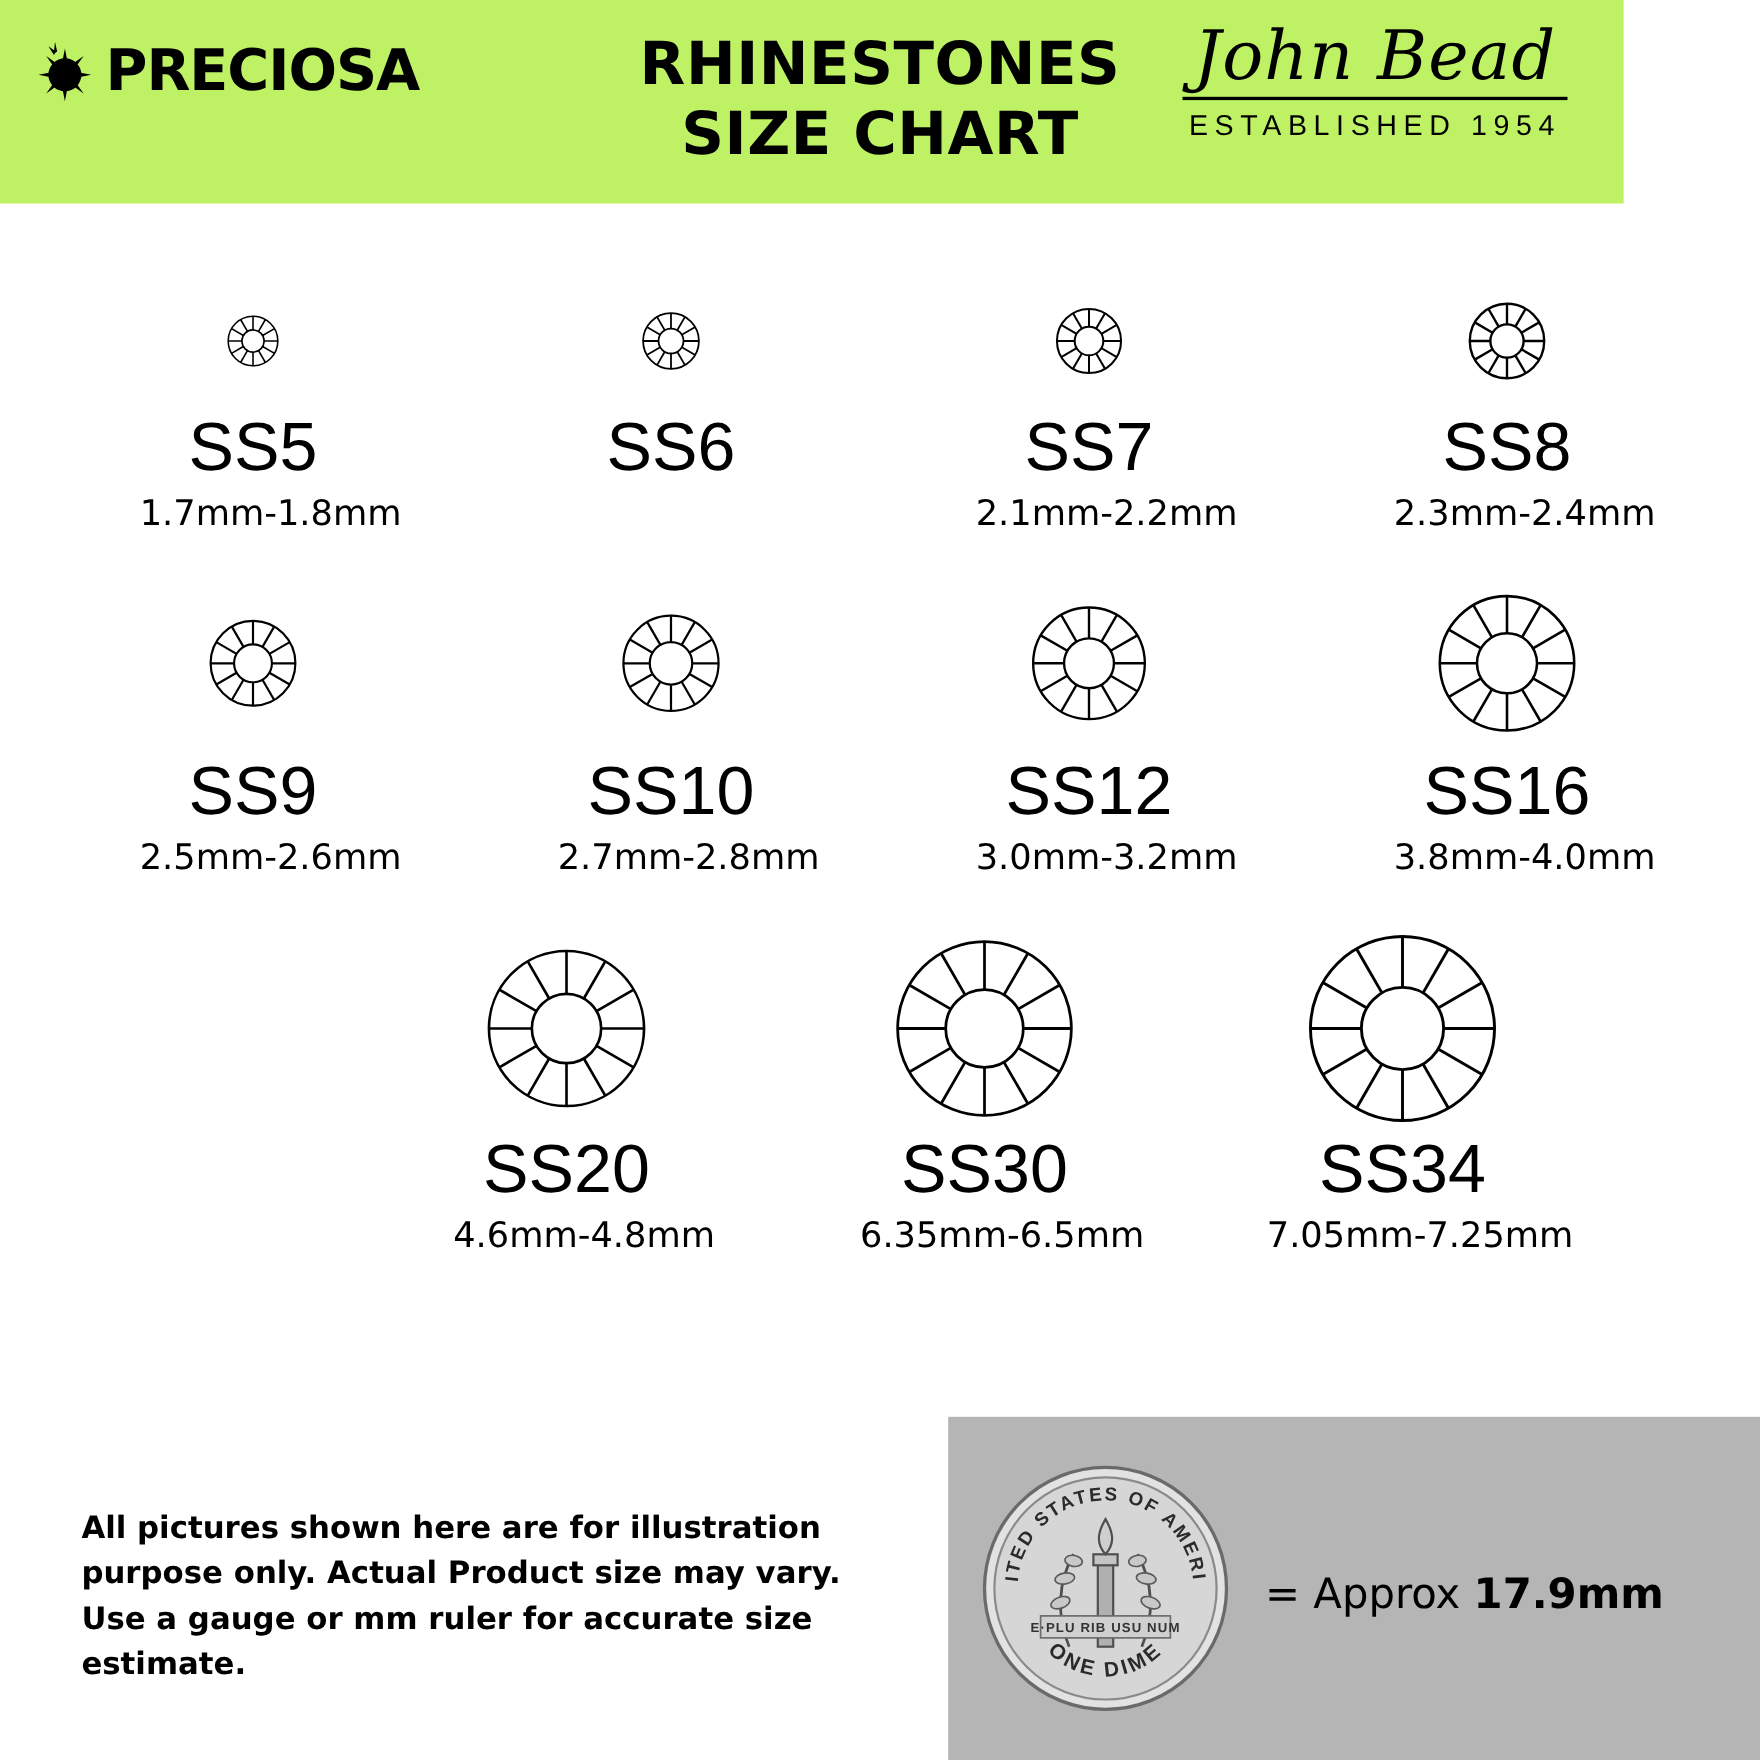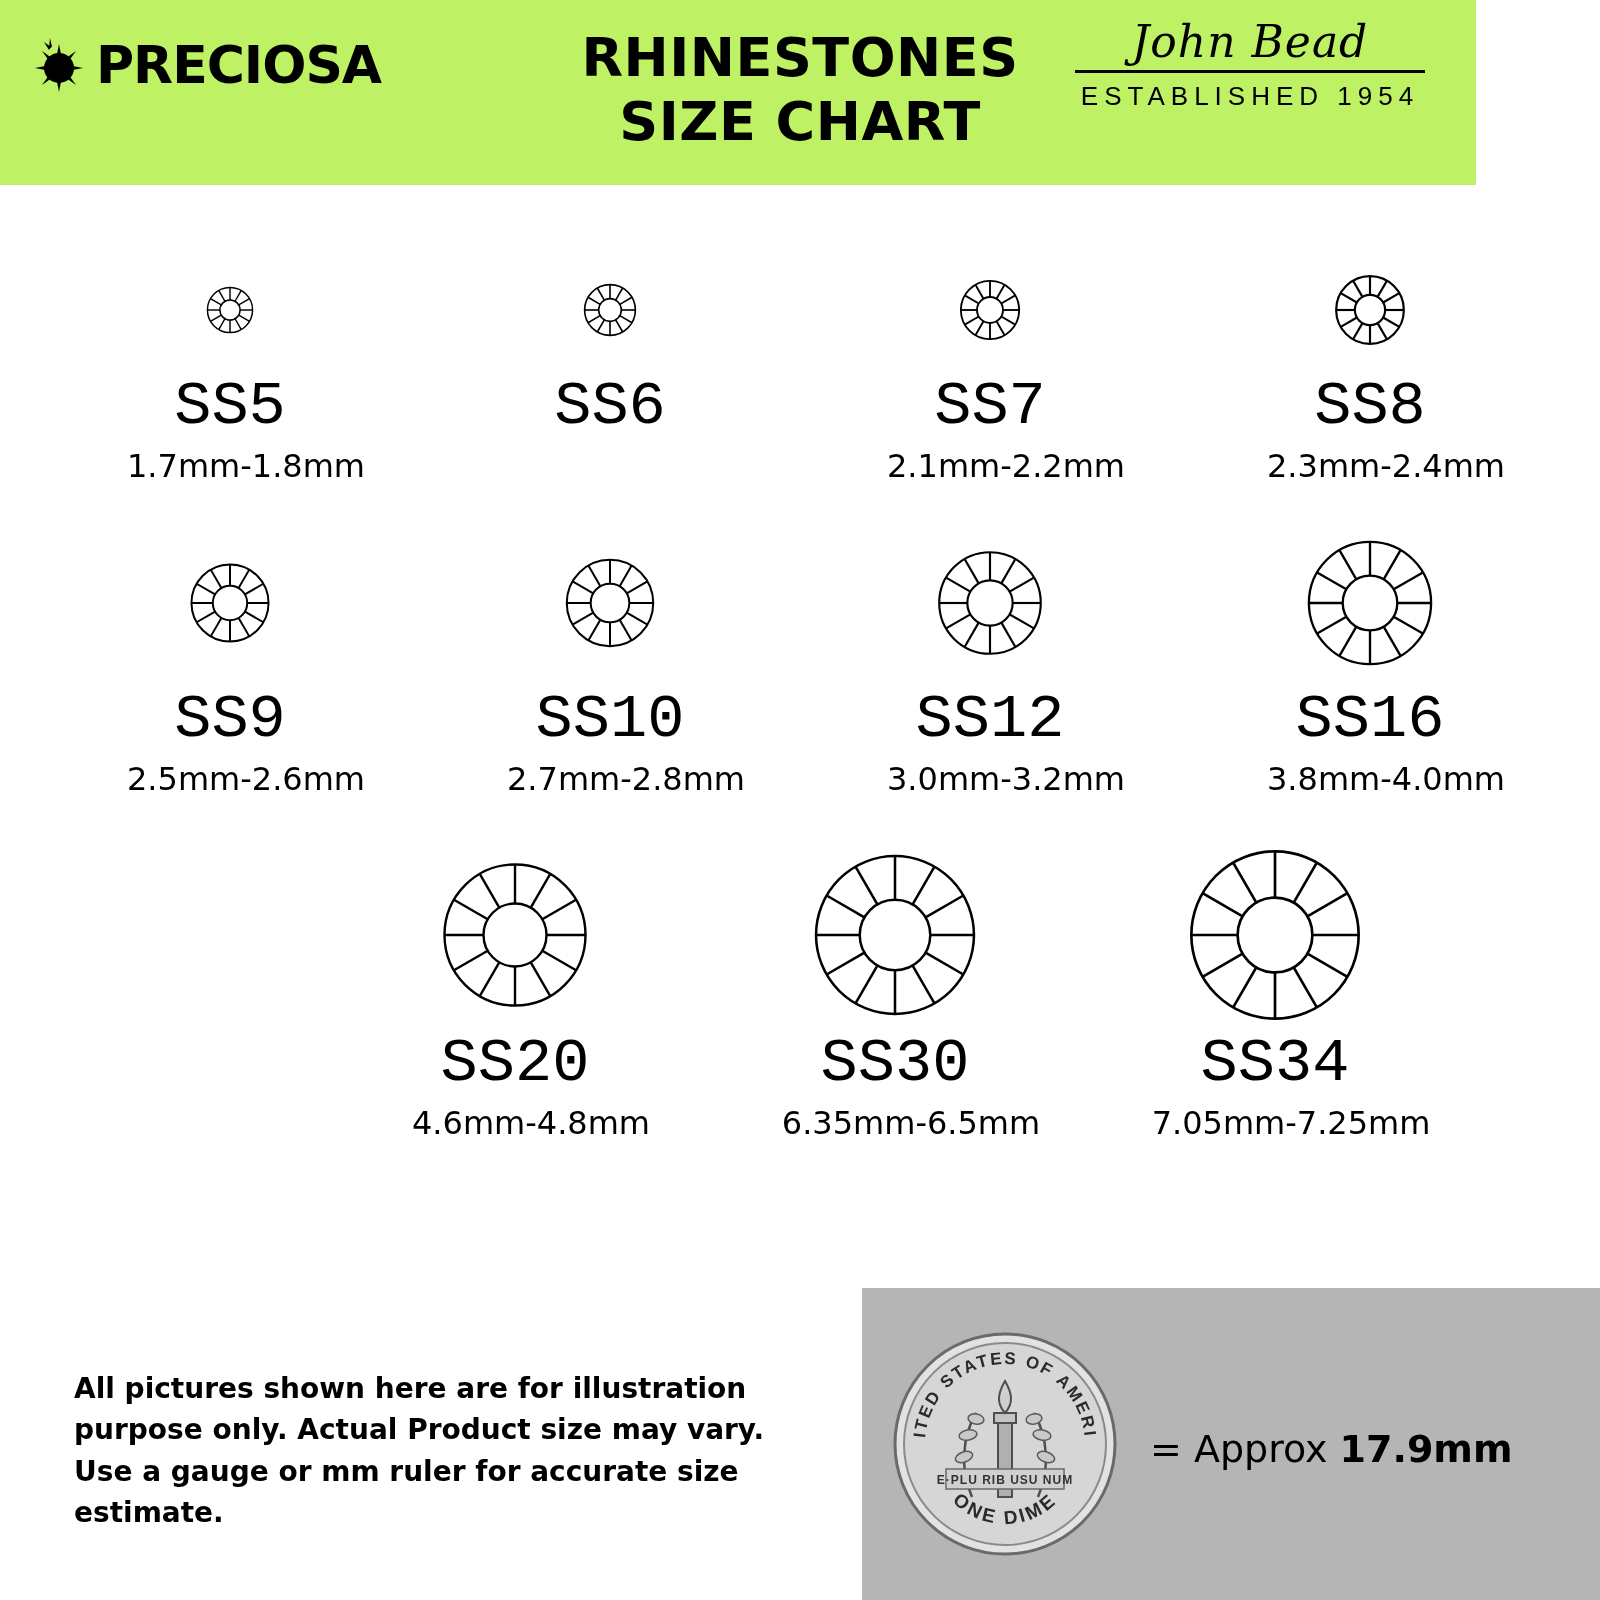--- a/index.html
+++ b/index.html
@@ -64,21 +64,21 @@
   .brand-right {
     position: absolute;
     right: 36px;
     top: 20px;
     width: 380px;
     text-align: center;
   }
   .brand-right .script {
     font-family: "DejaVu Serif", serif;
     font-style: italic;
-    font-size: 44px;
+    font-size: 62px;
     line-height: 1;
     color: #000;
     letter-spacing: 1px;
   }
   .brand-right .rule {
     width: 350px;
     height: 3px;
     background: #000;
     margin: 6px auto 8px auto;
   }
@@ -109,21 +109,21 @@
   }
   .stone-wrap {
     height: 120px;
     display: flex;
     align-items: center;
     justify-content: center;
   }
   .stone-wrap.tall { height: 160px; }
   .stone-wrap.xtall { height: 185px; }
   .ss-label {
-    font-family: Liberation Mono, monospace;
+    font-family: Liberation Sans, sans-serif;
     font-size: 62px;
     font-weight: normal;
     line-height: 1.05;
     color: #000;
     margin-top: 4px;
   }
   .ss-size {
     font-family: "DejaVu Sans", sans-serif;
     font-size: 32px;
     color: #000;

